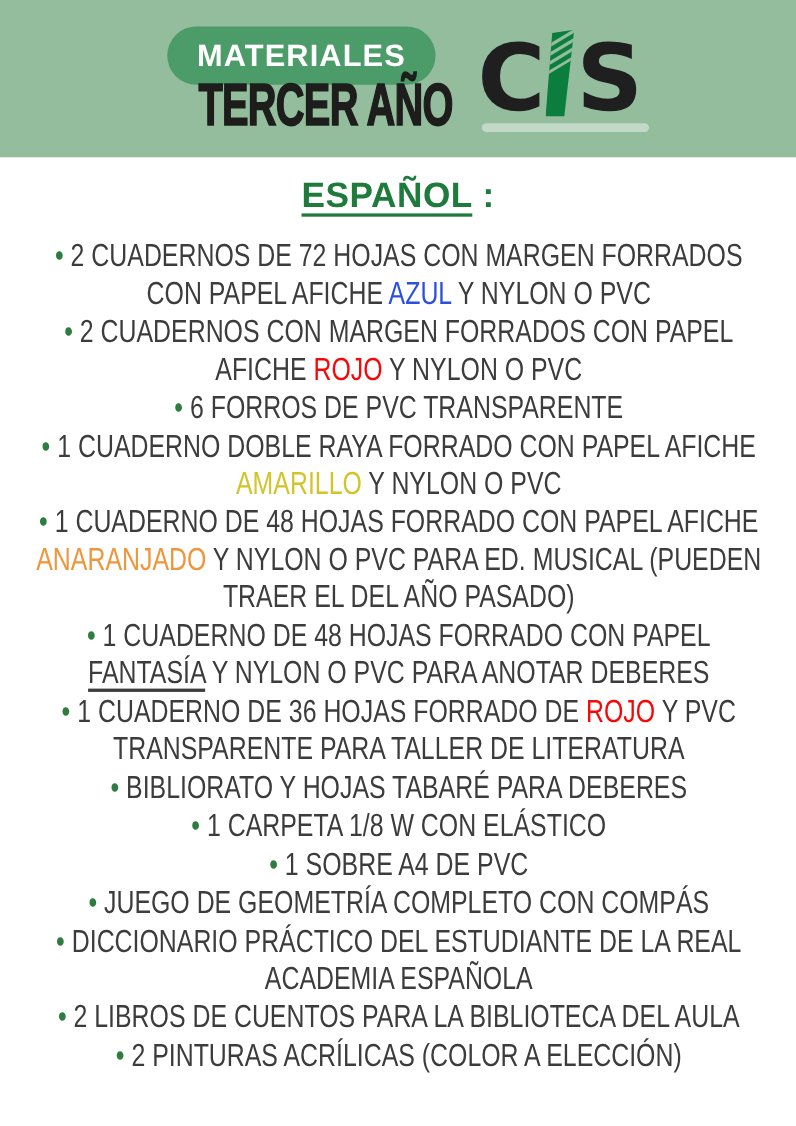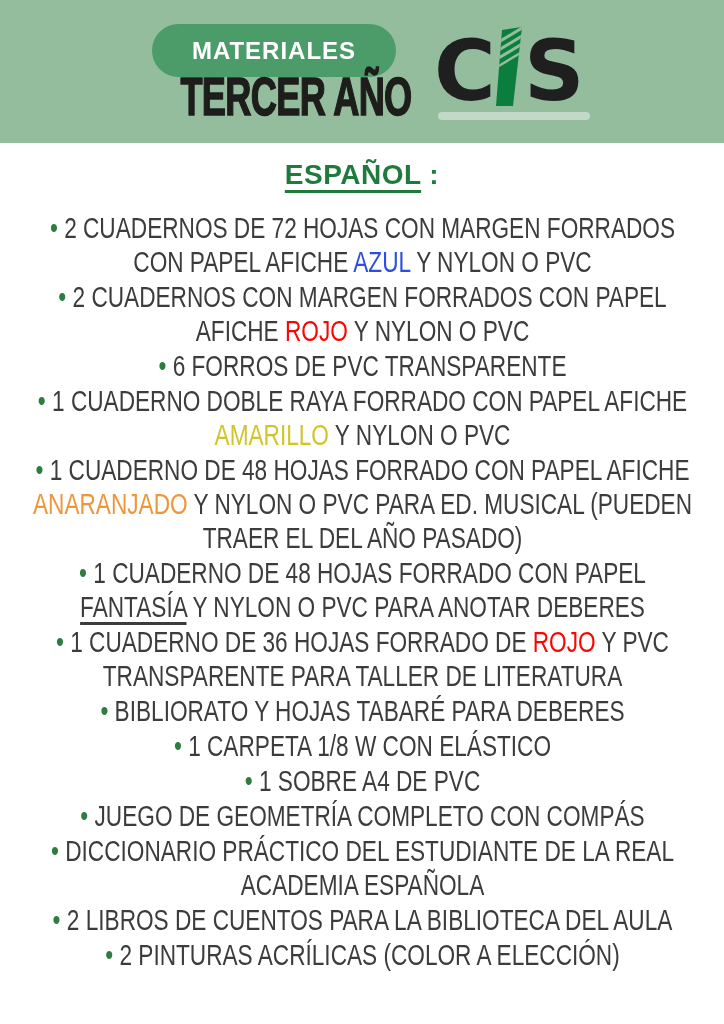--- a/index.html
+++ b/index.html
@@ -32,41 +32,41 @@
     background:var(--band);
   }
   .pill{
     position:absolute;left:152px;top:24px;
     width:244px;height:53px;border-radius:27px;
     background:var(--pill);
     display:flex;align-items:center;justify-content:center;
   }
   .pill span{
     color:var(--header-text);
-    font-size:24px;font-weight:bold;letter-spacing:1px;
+    font-size:28px;font-weight:bold;letter-spacing:1px;
   }
   .tercer{
     position:absolute;left:116px;top:70px;width:360px;
     text-align:center;
     font-size:54px;font-weight:bold;line-height:52px;
     color:var(--tercer);
     -webkit-text-stroke:1.5px var(--tercer);
     transform:scaleX(.67);transform-origin:50% 0;
     white-space:nowrap;letter-spacing:-1px;
   }
   .cis{position:absolute;left:436px;top:26px;}
   .ghost-line{
     position:absolute;left:438px;top:112px;width:152px;height:8px;
     background:rgba(255,255,255,.42);border-radius:4px;
   }
   
   .sec-title{
     margin:16px 0 0;
     text-align:center;
-    font-size:28px;font-weight:bold;
+    font-size:32px;font-weight:bold;
     color:var(--title-green);
     letter-spacing:.5px;
   }
   .sec-title .u{
     text-decoration:underline;
     text-decoration-thickness:3px;
     text-underline-offset:6px;
   }
   
   .list-wrap{

